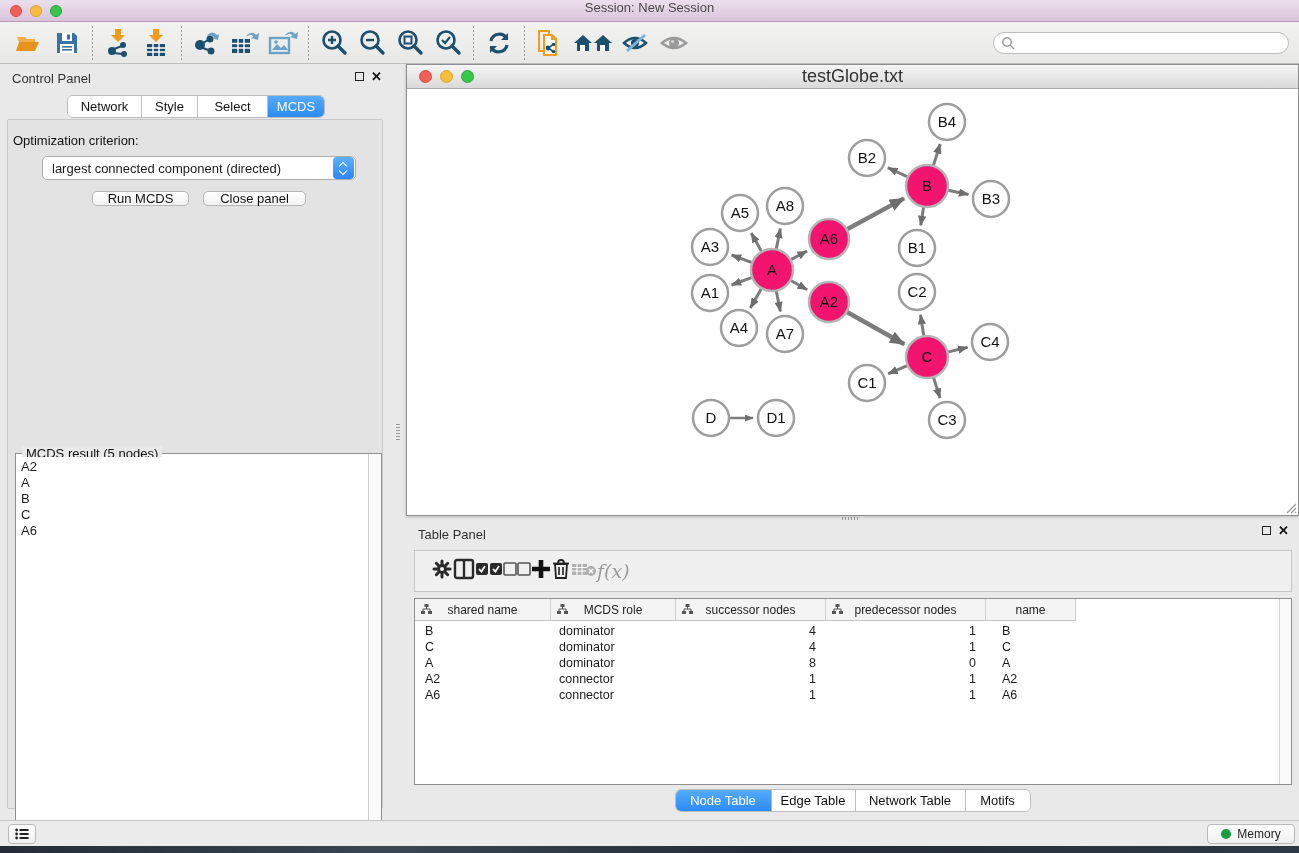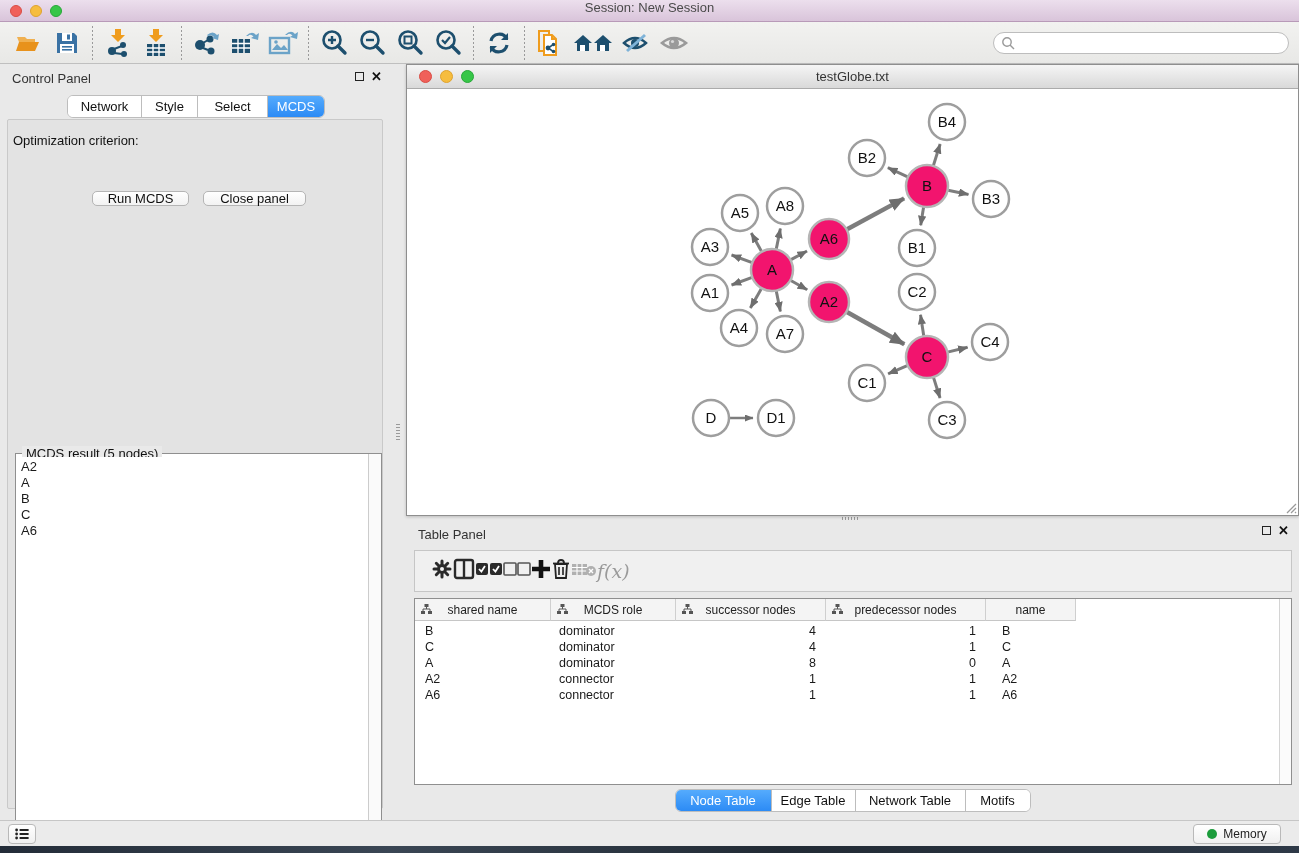--- a/index.html
+++ b/index.html
@@ -75,21 +75,21 @@
   .vgrip { position:absolute; left:396px; top:424px; width:4px; height:16px;
     background:repeating-linear-gradient(#9a9a9a 0 1px, transparent 1px 3px); }
   .hgrip { position:absolute; left:842px; top:517px; width:16px; height:4px;
     background:repeating-linear-gradient(90deg,#9a9a9a 0 1px, transparent 1px 3px); }
 
   
   #net-window { position:absolute; left:406px; top:64px; width:893px; height:452px;
     background:#fff; border:1px solid #8e8e8e; box-shadow:0 1px 3px rgba(0,0,0,.2); }
   #net-titlebar { position:absolute; left:0; top:0; right:0; height:24px;
     background:linear-gradient(#f5f5f5,#d9d9d9); border-bottom:1px solid #ababab;
-    display:flex; align-items:center; justify-content:center; font-size:13px; color:#333; }
+    display:flex; align-items:center; justify-content:center; font-size:18px; color:#333; }
   #net-titlebar .lights { top:5px; left:12px; }
   #net-titlebar .light { width:13px; height:13px; }
   #net-canvas { position:absolute; left:0; top:24px; width:891px; height:426px; background:#fff; }
   #net-resize { position:absolute; right:1px; bottom:1px; }
 
   
   #table-panel { position:absolute; left:406px; top:520px; width:893px; height:300px; background:#e9e9e9; }
   #tp-toolbar { position:absolute; left:8px; top:30px; width:878px; height:42px;
     background:#f0f0f0; border:1px solid #c6c6c6; display:flex; align-items:center;
     padding-left:16px; }
@@ -108,21 +108,21 @@
     background:#fbfbfb; border-left:1px solid #d4d4d4; }
   #tp-tabs-wrap { position:absolute; left:0; top:269px; width:893px; display:flex; justify-content:center; }
   #tp-tabs .seg { height:21px; }
 
   
   #status-bar { position:absolute; left:0; top:820px; width:1299px; height:26px;
     background:#ebebeb; border-top:1px solid #c6c6c6; }
   #list-btn { position:absolute; left:8px; top:3px; width:28px; height:20px;
     background:linear-gradient(#fff,#f0f0f0); border:1px solid #b9b9b9; border-radius:4px;
     display:flex; align-items:center; justify-content:center; }
-  #memory-btn { position:absolute; right:18px; top:3px; width:88px; height:20px;
+  #memory-btn { position:absolute; right:4px; top:3px; width:88px; height:20px;
     background:linear-gradient(#fff,#f0f0f0); border:1px solid #b9b9b9; border-radius:4px;
     display:flex; align-items:center; justify-content:center; gap:6px; font-size:12px; color:#222; }
   #memory-dot { width:10px; height:10px; border-radius:50%; background:#1c9c3c; }
   #desktop-strip { position:absolute; left:0; top:846px; width:1299px; height:7px;
     background:linear-gradient(90deg,#232c38,#3a4654 30%,#222b35 60%,#2e3947); }
 </style>
 </head>
 <body>
 
 <div id="titlebar">
@@ -281,20 +281,27 @@
     <span class="close-x">✕</span>
   </div>
   <div id="cp-tabs" class="seg-group">
       <div class="seg" style="width: 74px;">Network</div>
       <div class="seg" style="width: 56px;">Style</div>
       <div class="seg" style="width: 70px;">Select</div>
       <div class="seg selected" style="width: 56px;">MCDS</div>
     </div>
   <div id="cp-inner"></div>
   <div id="opt-label">Optimization criterion:</div>
+  <div id="criterion">
+    <span class="val">largest connected component (directed)</span>
+    <span class="stepper">
+      <span class="chev up"></span>
+        <span class="chev down"></span>
+    </span>
+  </div>
   <div id="run-btn" class="cp-btn">Run MCDS</div>
   <div id="closep-btn" class="cp-btn">Close panel</div>
   <div id="mcds-fieldset">
     <span id="mcds-legend">MCDS result (5 nodes)</span>
     <div id="mcds-list">
         <div>A2</div>
         <div>A</div>
         <div>B</div>
         <div>C</div>
         <div>A6</div>

